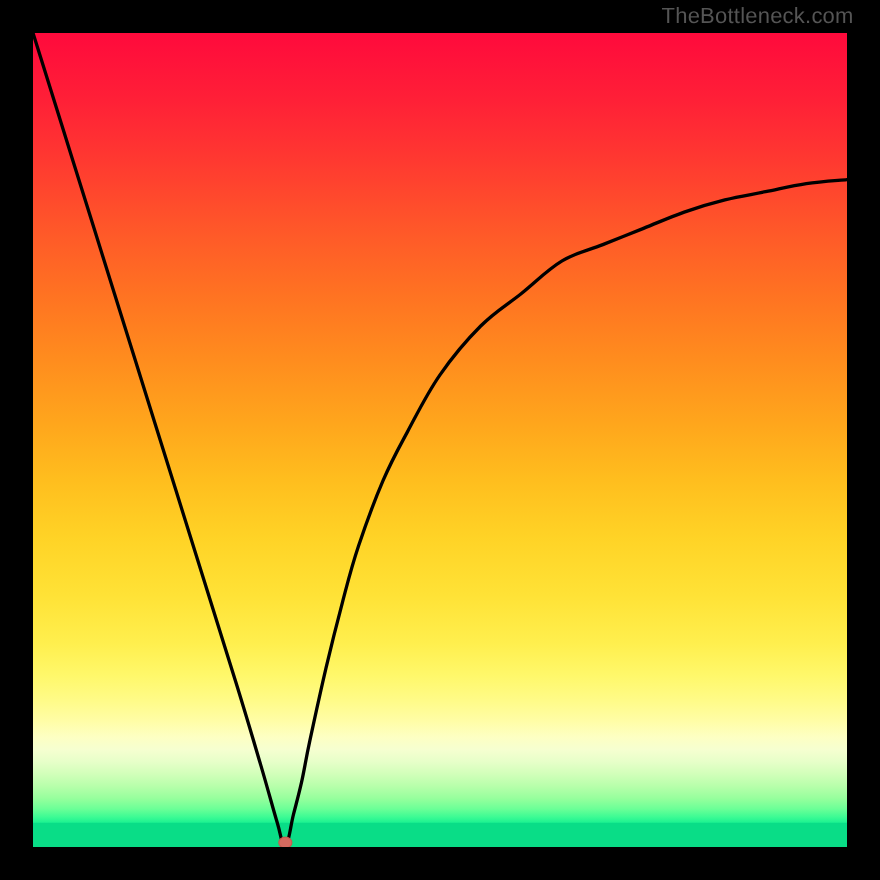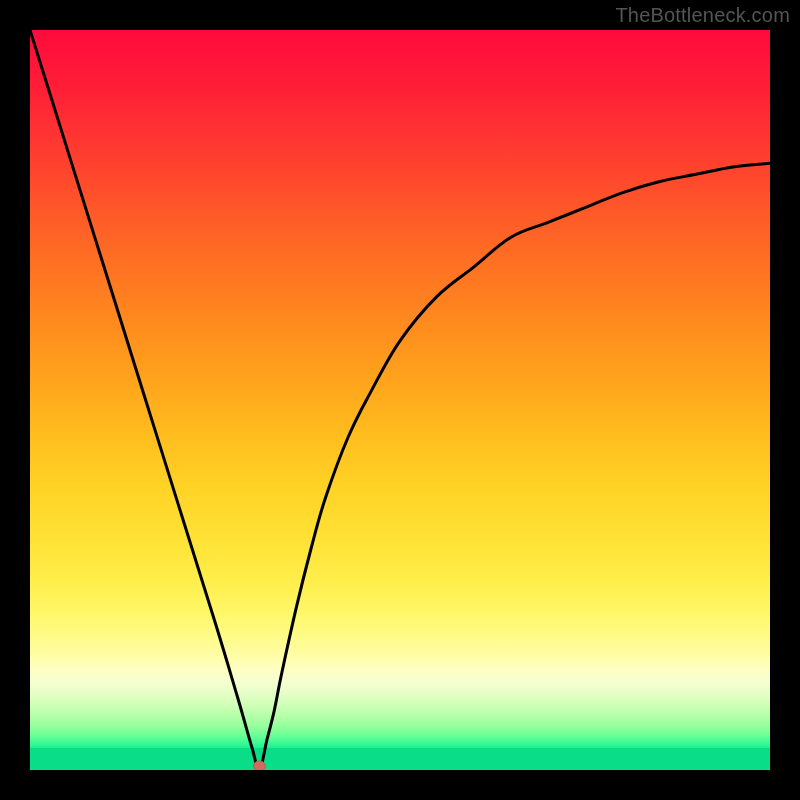--- a/index.html
+++ b/index.html
@@ -13,21 +13,21 @@
   }
   .frame {
     position: relative;
     width: 800px;
     height: 800px;
     background: #000;
   }
   .watermark {
     position: absolute;
     top: 4px;
-    right: 10px;
+    right: 24px;
     color: #555;
     font-size: 20px;
     font-weight: 500;
     letter-spacing: 0.2px;
     z-index: 40;
     user-select: none;
     text-align: center;
   }
   .inner {
     position: absolute;

